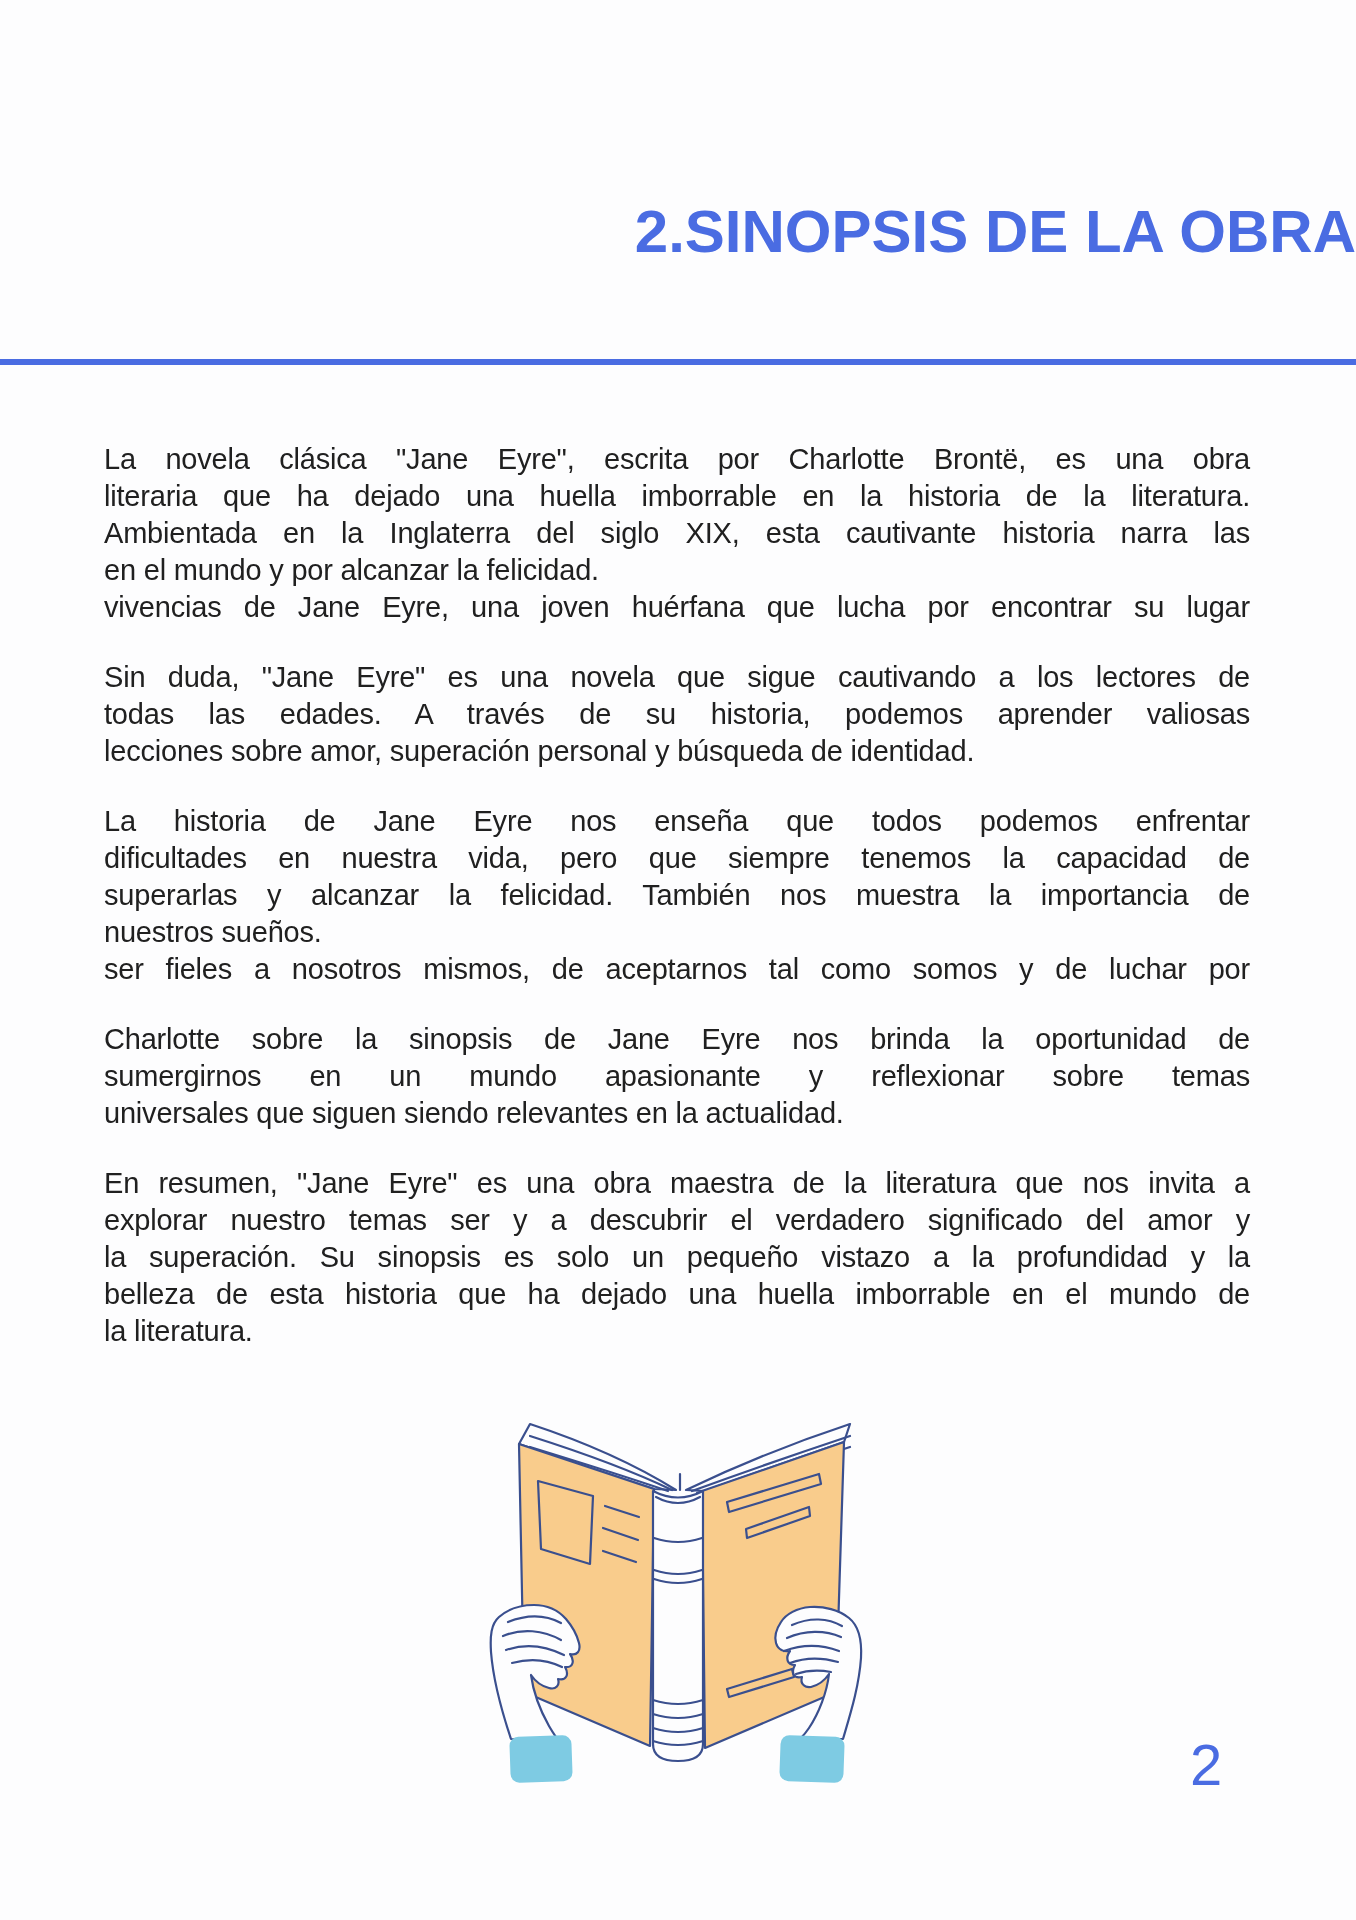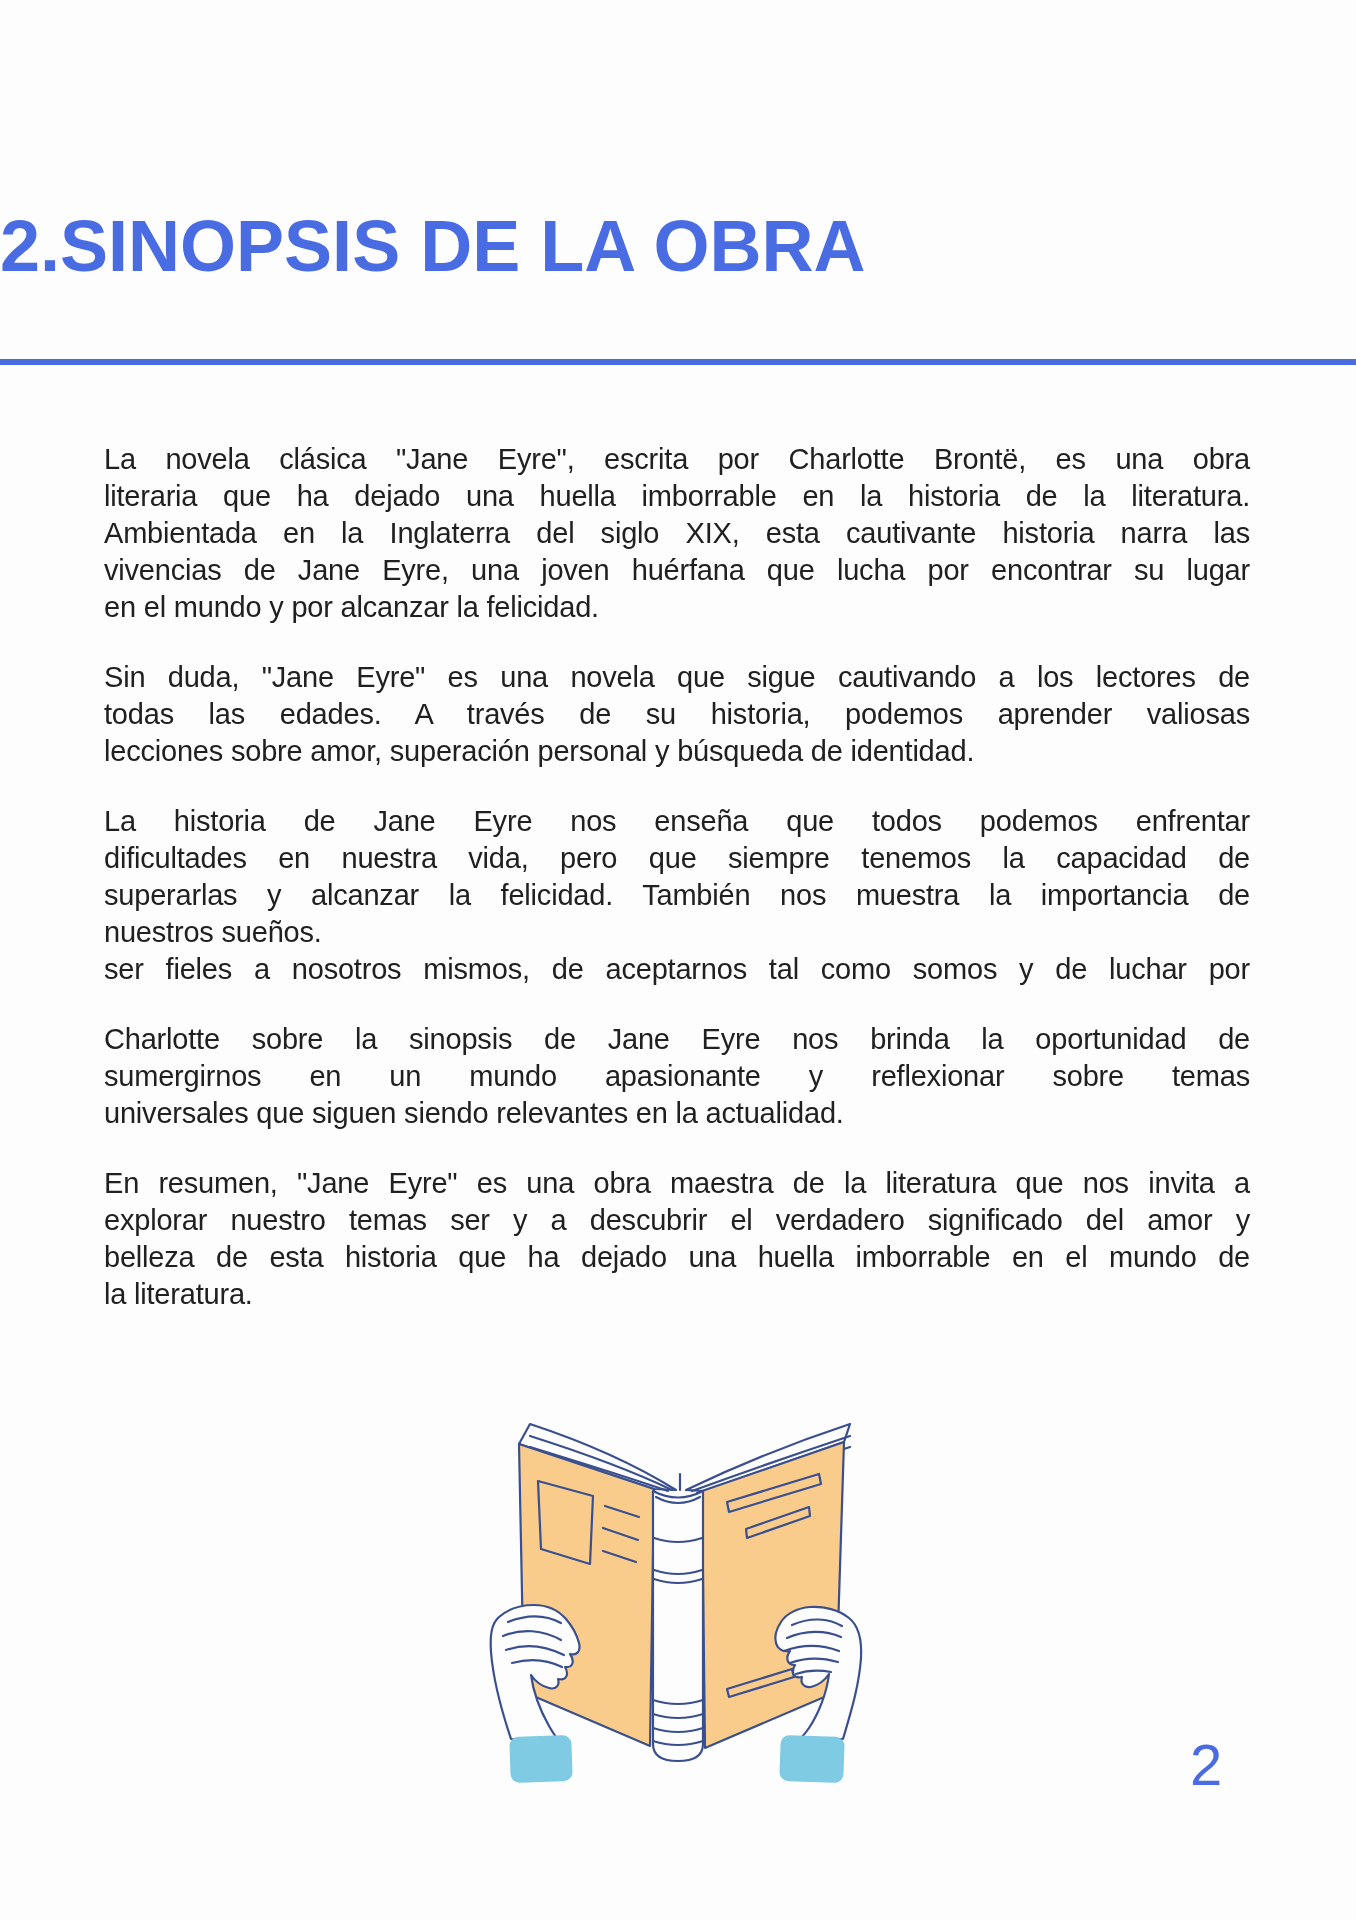--- a/index.html
+++ b/index.html
@@ -12,22 +12,22 @@
   html,body{margin:0;padding:0}
   body{
     position:relative;
     width:1356px;height:1920px;
     background:#fdfdfe;
     font-family:"Liberation Sans",sans-serif;
     overflow:hidden;
   }
   .title{
     position:absolute;top:162px;left:0;width:1356px;
-    text-align:left;
-    font-size:72px;font-weight:700;line-height:1;
+    text-align:right;
+    font-size:60px;font-weight:700;line-height:1;
     color:var(--accent);
     letter-spacing:0;
   }
   .divider{
     position:absolute;top:359px;left:0;
     width:1356px;height:6px;
     background:var(--accent);
   }
   .text-block{
     position:absolute;left:104px;top:441px;width:1146px;
@@ -57,22 +57,22 @@
 
 <h1 class="title">2.SINOPSIS DE LA OBRA</h1>
 
 <div class="divider"></div>
 
 <div class="text-block">
     <div class="paragraph">
       <div class="line">La novela clásica "Jane Eyre", escrita por Charlotte Brontë, es una obra</div>
       <div class="line">literaria que ha dejado una huella imborrable en la historia de la literatura.</div>
       <div class="line">Ambientada en la Inglaterra del siglo XIX, esta cautivante historia narra las</div>
+      <div class="line last">en el mundo y por alcanzar la felicidad.</div>
       <div class="line">vivencias de Jane Eyre, una joven huérfana que lucha por encontrar su lugar</div>
-      <div class="line last">en el mundo y por alcanzar la felicidad.</div>
     </div>
     <div class="paragraph">
       <div class="line">Sin duda, "Jane Eyre" es una novela que sigue cautivando a los lectores de</div>
       <div class="line">todas las edades. A través de su historia, podemos aprender valiosas</div>
       <div class="line last">lecciones sobre amor, superación personal y búsqueda de identidad.</div>
     </div>
     <div class="paragraph">
       <div class="line">La historia de Jane Eyre nos enseña que todos podemos enfrentar</div>
       <div class="line">dificultades en nuestra vida, pero que siempre tenemos la capacidad de</div>
       <div class="line">superarlas y alcanzar la felicidad. También nos muestra la importancia de</div>
@@ -80,20 +80,21 @@
       <div class="line">ser fieles a nosotros mismos, de aceptarnos tal como somos y de luchar por</div>
     </div>
     <div class="paragraph">
       <div class="line">Charlotte sobre la sinopsis de Jane Eyre nos brinda la oportunidad de</div>
       <div class="line">sumergirnos en un mundo apasionante y reflexionar sobre temas</div>
       <div class="line last">universales que siguen siendo relevantes en la actualidad.</div>
     </div>
     <div class="paragraph">
       <div class="line">En resumen, "Jane Eyre" es una obra maestra de la literatura que nos invita a</div>
       <div class="line">explorar nuestro temas ser y a descubrir el verdadero significado del amor y</div>
+      <div class="line">la superación. Su sinopsis es solo un pequeño vistazo a la profundidad y la</div>
       <div class="line">belleza de esta historia que ha dejado una huella imborrable en el mundo de</div>
       <div class="line last">la literatura.</div>
     </div>
   </div>
 
 <svg class="illustration" viewBox="0 0 500 420" aria-hidden="true">
 
   <g>
     <path class="paper" d="M90,24 Q175,52 236,90 L214,89 L79,44 Z"></path>
     <path class="ink" d="M90,36 Q178,64 232,90"></path>

